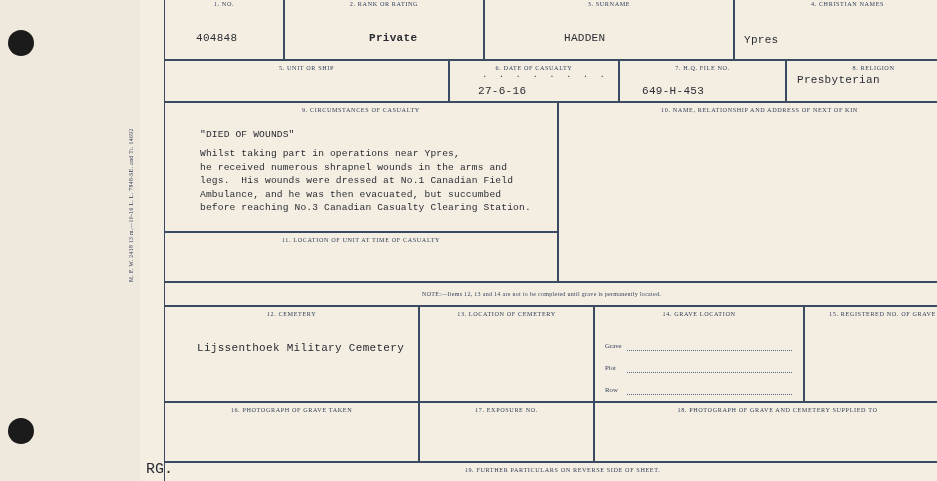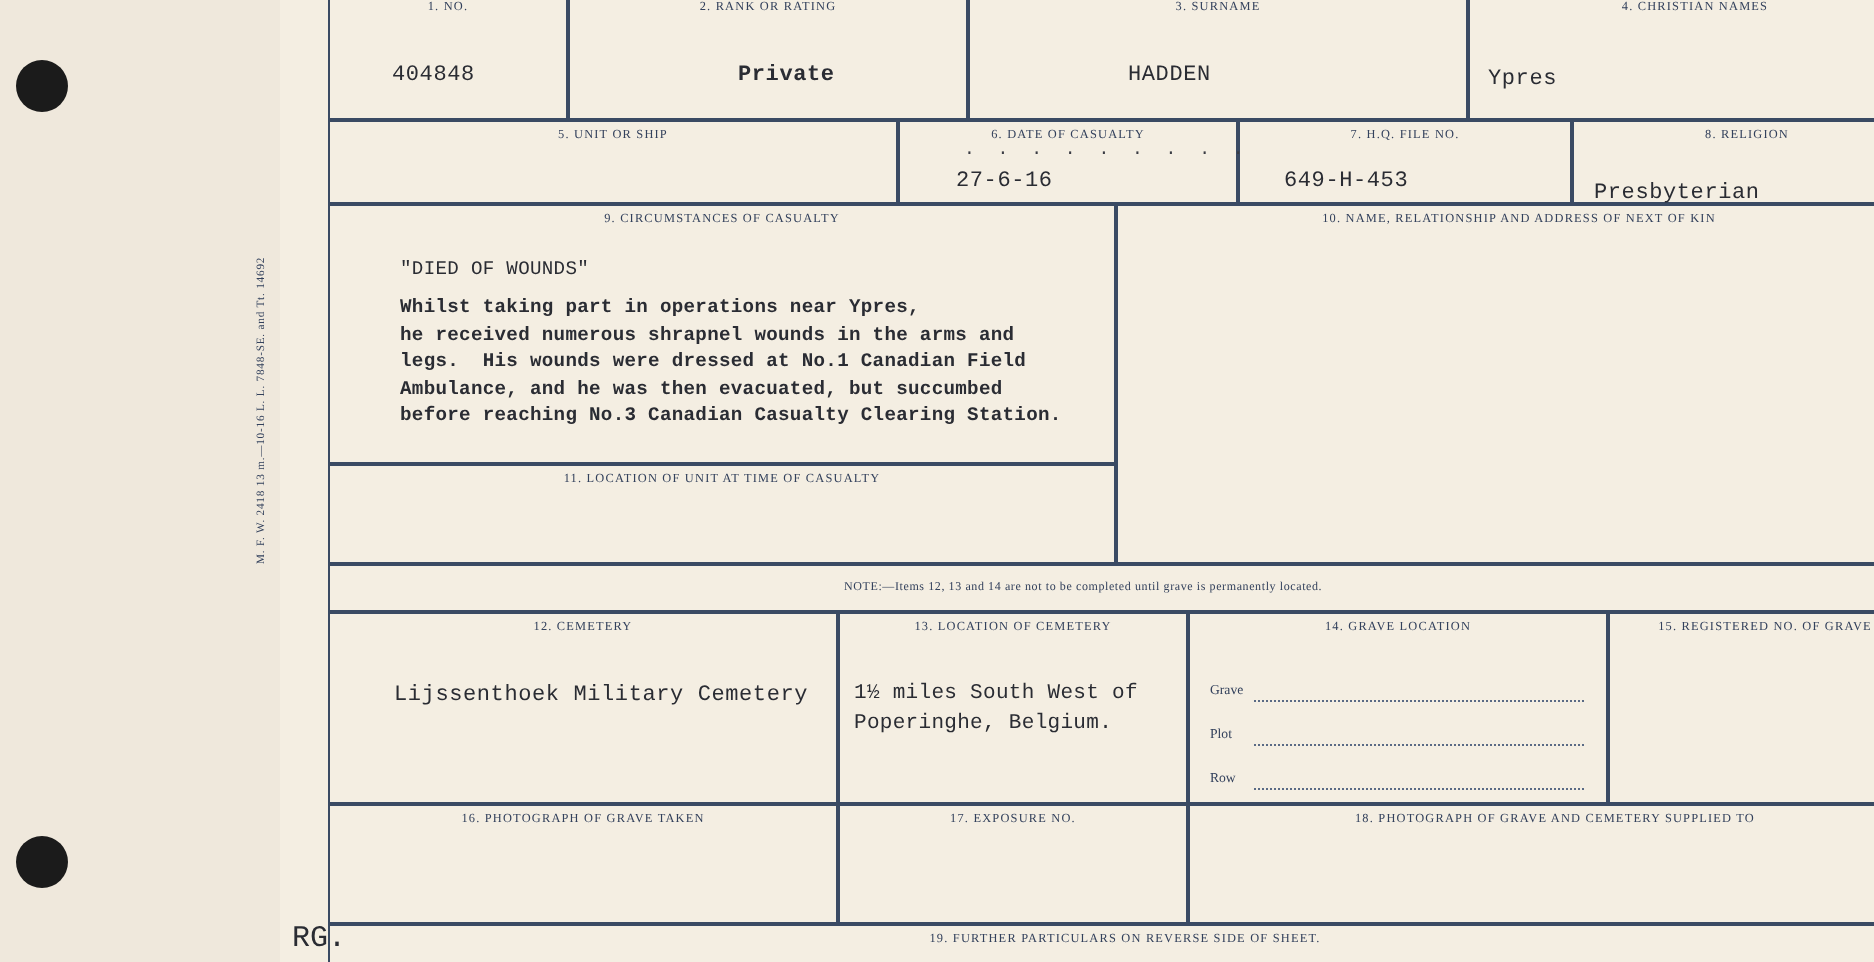--- a/index.html
+++ b/index.html
@@ -162,31 +162,31 @@
     <div class="cell" style="left:455px; top:60px; width:167px; height:42px;">
       <div class="hdr">7. H.Q. FILE NO.</div>
     </div>
     <div class="cell" style="left:622px; top:60px; width:175px; height:42px;">
       <div class="hdr">8. RELIGION</div>
     </div>
 
     <div class="dots-row" style="left:318px; top:70px;">. . . . . . . . .</div>
     <div class="val val-lg" style="left:314px; top:85px;">27-6-16</div>
     <div class="val val-lg" style="left:478px; top:85px;">649-H-453</div>
-    <div class="val val-lg" style="left:633px; top:91px;">Presbyterian</div>
+    <div class="val val-lg" style="left:633px; top:74px;">Presbyterian</div>
 
     <div class="cell" style="left:0px; top:102px; width:394px; height:130px;">
       <div class="hdr">9. CIRCUMSTANCES OF CASUALTY</div>
     </div>
     <div class="cell" style="left:394px; top:102px; width:403px; height:180px;">
       <div class="hdr">10. NAME, RELATIONSHIP AND ADDRESS OF NEXT OF KIN</div>
     </div>
 
     <div class="body-text" style="left:36px; top:128px;">"DIED OF WOUNDS"</div>
-    <div class="body-text" style="left:36px; top:147px;font-weight:bold;">Whilst taking part in operations near Ypres,
+    <div class="body-text" style="left:36px; top:147px;">Whilst taking part in operations near Ypres,
 he received numerous shrapnel wounds in the arms and
 legs.  His wounds were dressed at No.1 Canadian Field
 Ambulance, and he was then evacuated, but succumbed
 before reaching No.3 Canadian Casualty Clearing Station.</div>
 
     <div class="cell" style="left:0px; top:232px; width:394px; height:50px;">
       <div class="hdr">11. LOCATION OF UNIT AT TIME OF CASUALTY</div>
     </div>
 
     <div class="cell" style="left:0px; top:282px; width:797px; height:24px; border-left:1px solid #3a4a63; border-right:1px solid #3a4a63; border-top:1px solid #3a4a63; border-bottom:1px solid #3a4a63;"></div>
@@ -199,22 +199,20 @@
       <div class="hdr">13. LOCATION OF CEMETERY</div>
     </div>
     <div class="cell" style="left:430px; top:306px; width:210px; height:96px;">
       <div class="hdr">14. GRAVE LOCATION</div>
     </div>
     <div class="cell" style="left:640px; top:306px; width:157px; height:96px;">
       <div class="hdr">15. REGISTERED NO. OF GRAVE</div>
     </div>
 
     <div class="val val-lg" style="left:33px; top:342px;">Lijssenthoek Military Cemetery</div>
-    <div class="body-text" style="left:263px; top:340px; line-height:15px; font-size:10.5px;">1½ miles South West of
-Poperinghe, Belgium.</div>
 
     <div class="grave-line" style="left:441px; top:342px;">Grave</div>
     <div class="dotline" style="left:463px; top:350px; width:165px;"></div>
     <div class="grave-line" style="left:441px; top:364px;">Plot</div>
     <div class="dotline" style="left:463px; top:372px; width:165px;"></div>
     <div class="grave-line" style="left:441px; top:386px;">Row</div>
     <div class="dotline" style="left:463px; top:394px; width:165px;"></div>
 
     <div class="cell" style="left:0px; top:402px; width:255px; height:60px;">
       <div class="hdr">16. PHOTOGRAPH OF GRAVE TAKEN</div>

